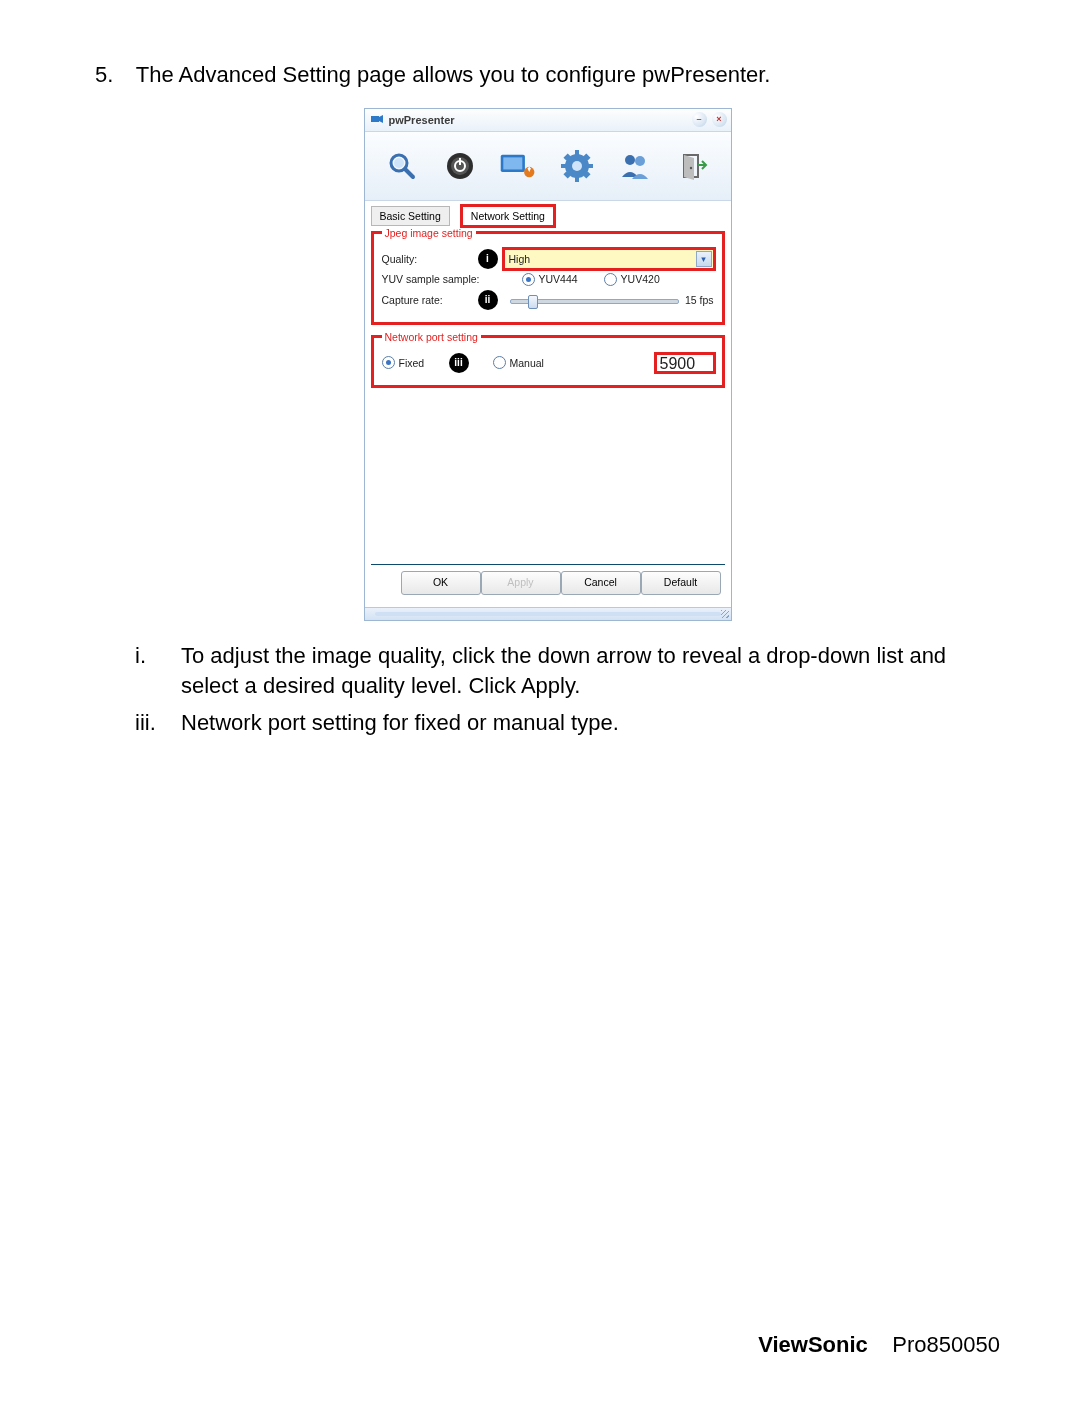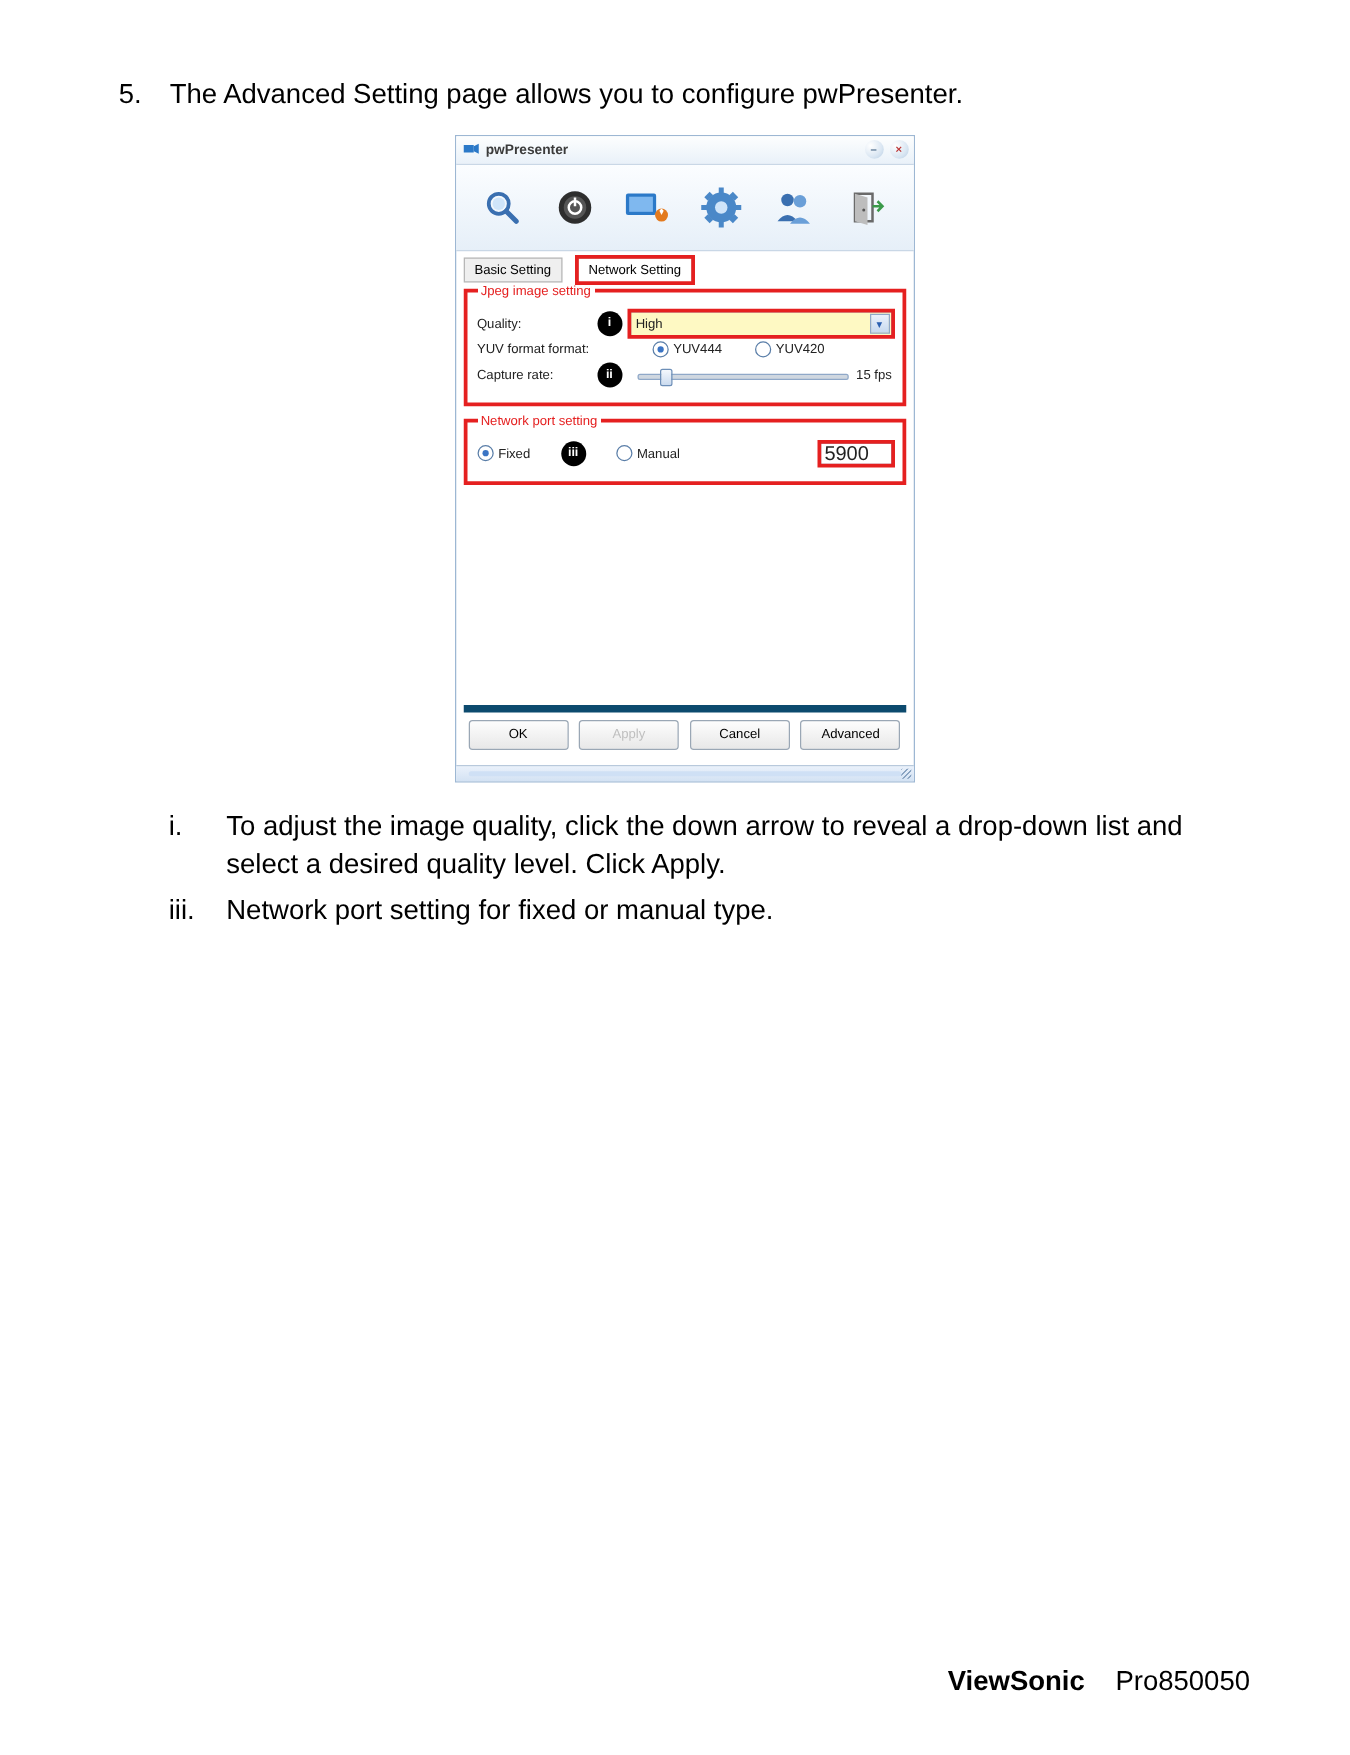--- a/index.html
+++ b/index.html
@@ -167,22 +167,22 @@
     background:linear-gradient(#f4f8fd,#cbdbef);border:1px solid #6d8fb8;border-radius:2px;
   }
   .portval {
     width:50px;height:16px;border:1px solid #8fa8c8;background:#fff;
     font-size:16px;padding:0 3px;display:flex;align-items:flex-start;
     outline:3px solid #e52020;outline-offset:-1px;
     margin-left:auto;
   }
   .blankarea { height: 170px; }
   .btnrow {
-    display:flex;justify-content:space-between;padding:6px 4px;
-    border-top:6px solid #0c4a6e;
+    display:flex;justify-content:flex-end;padding:6px 4px;
+    border-top:1px solid #0c4a6e;
   }
   .dlgbtn {
     width:78px;height:22px;
     border:1px solid #9aa7b5;border-radius:3px;
     background:linear-gradient(#fdfdfd,#e8e8e8);
     font-size:10.5px;text-align:center;line-height:20px;
   }
   .dlgbtn.disabled { color:#bfbfbf; }
   .statusbar {
     height:12px;background:linear-gradient(#eaf1fb,#d3e2f3);
@@ -317,21 +317,21 @@
           <div class="row">
             <span class="lbl">Quality:</span>
             <span class="callout">i</span>
             <span class="combo">
               <span>High</span>
               <span class="dd">▾</span>
             </span>
           </div>
 
           <div class="row">
-            <span class="lbl" style="width:120px">YUV format format:</span>
+            <span class="lbl" style="width:120px">YUV sample sample:</span>
             <span style="width:20px"></span>
             <span class="radio sel"></span>
             <span style="margin-right:26px;">YUV444</span>
             <span class="radio"></span>
             <span>YUV420</span>
           </div>
 
           <div class="row">
             <span class="lbl">Capture rate:</span>
             <span class="callout">ii</span>
@@ -357,21 +357,21 @@
             </span>
           </div>
         </fieldset>
 
         <div class="blankarea"></div>
 
         <div class="btnrow">
           <div class="dlgbtn">OK</div>
           <div class="dlgbtn disabled">Apply</div>
           <div class="dlgbtn">Cancel</div>
-          <div class="dlgbtn">Advanced</div>
+          <div class="dlgbtn">Default</div>
         </div>
       </div>
 
       <div class="statusbar">
         <span class="resize"></span>
       </div>
     </div>
   </div>
 
   <div class="roman-list">

